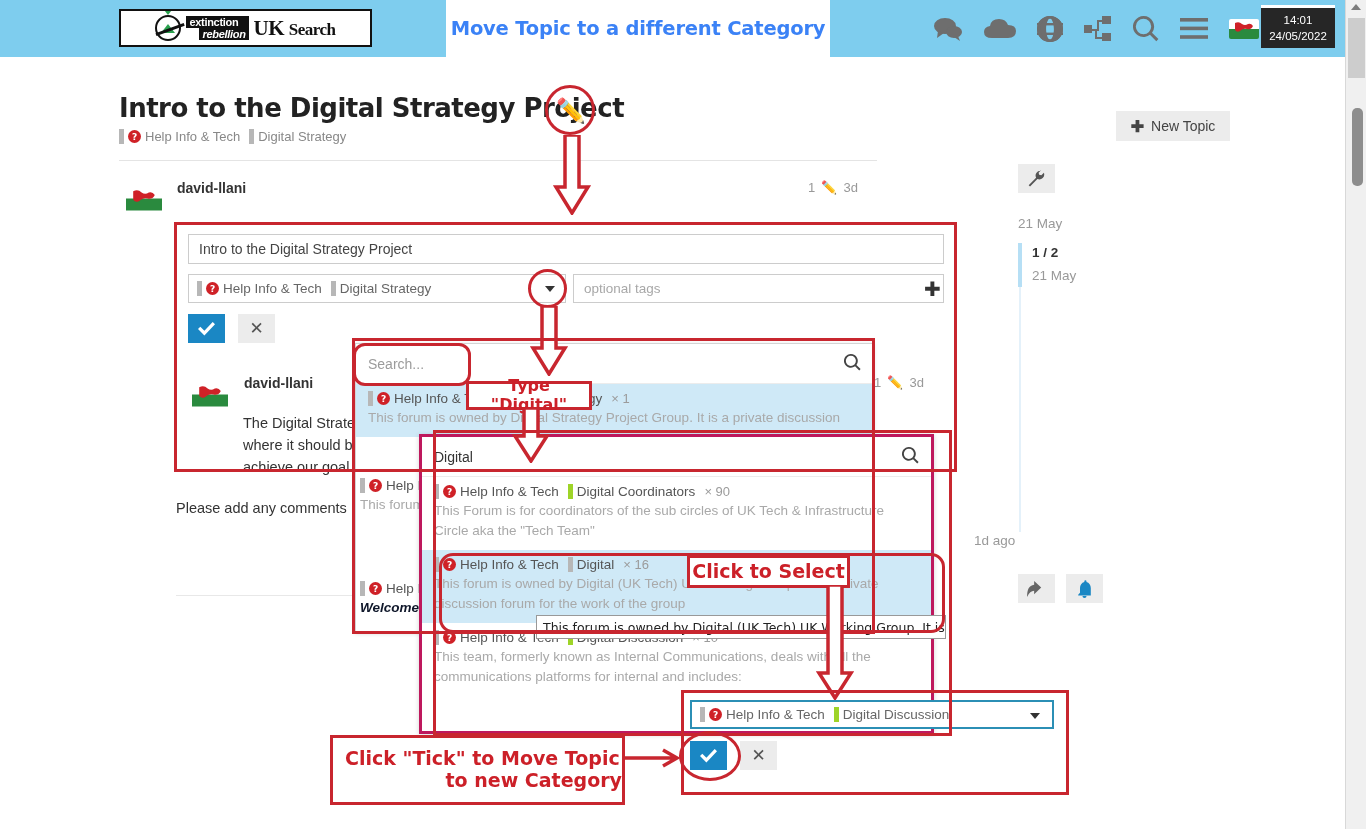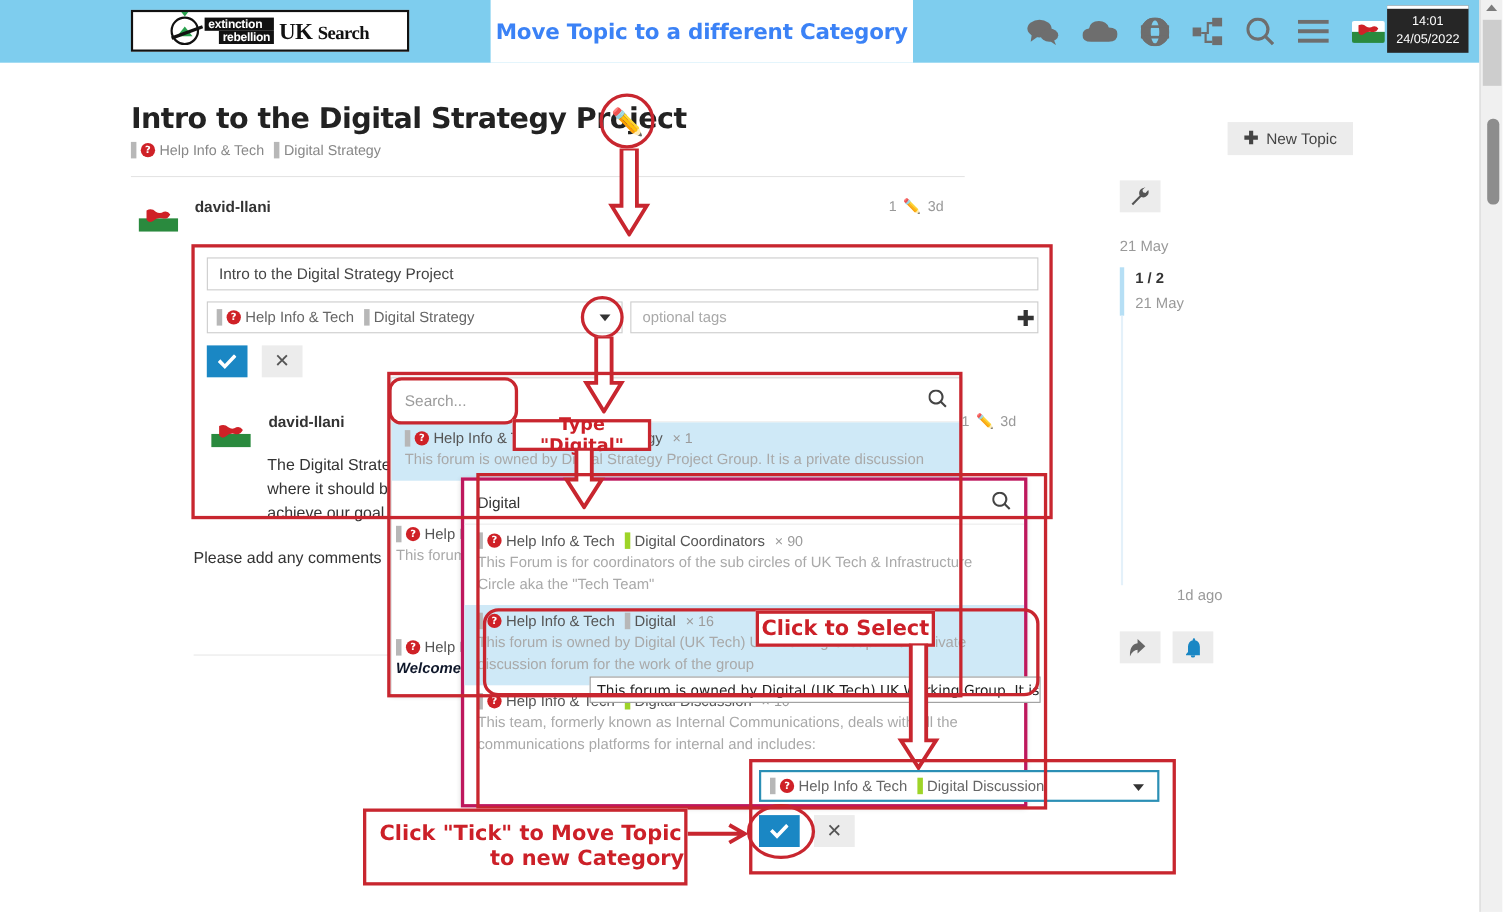--- a/index.html
+++ b/index.html
@@ -43,21 +43,21 @@
     content:""; position:absolute; left:-7px; top:-18px;
     border-left:7px solid transparent; border-right:7px solid transparent;
     border-top:9px solid #2aa14e;
   }
   .logo-xr { display:flex; flex-direction:column; gap:0; }
   .logo-xr span {
     background:#111; color:#fff; font-size:11px; font-weight:bold;
     padding:0 3px; line-height:12px; letter-spacing:-0.3px;
     font-family:"Liberation Sans", sans-serif;
   }
-  .logo-xr span.shift { margin-left:13px; }
+  .logo-xr span.shift { margin-left:13px;font-style:italic; }
   .logo-uk {
     font-size:21px; font-weight:bold; color:#111; letter-spacing:-0.5px;
     font-family:"Liberation Serif", serif;
   }
 
   .banner-title {
     position:absolute; left:446px; top:0; width:384px; height:57px;
     background:#fff; display:flex; align-items:center; justify-content:center;
     color:#3b82f6; font-weight:bold; font-size:19.5px;
     font-family:"DejaVu Sans", sans-serif; letter-spacing:-0.2px;
@@ -502,21 +502,21 @@
 <div class="wrench-btn">
   <svg width="17" height="17" viewBox="0 0 20 20" fill="#555">
       <path d="M14.7.8a5.8 5.8 0 00-5.2 8.3L.8 17.8l1.6 1.6 8.7-8.7a5.8 5.8 0 007.6-7.4l-3 3-2.6-.6-.6-2.6 3-3a5.7 5.7 0 00-.8-.3z"></path>
     </svg>
 </div>
 <div class="rail-label" style="left:1018px; top:216px">21 May</div>
 <div class="rail-bar-active"></div>
 <div class="rail-bar-line"></div>
 <div class="rail-num">1 / 2</div>
 <div class="rail-date2">21 May</div>
-<div class="rail-label" style="left:1070px; top:533px">1d ago</div>
+<div class="rail-label" style="left:974px; top:533px">1d ago</div>
 
 <div class="rail-btn" style="left:1018px; top:574px">
   <svg width="19" height="16" viewBox="0 0 20 17" fill="#666">
       <path d="M7.5 0v4C2 4.6 0 9.3 0 17c2-4.5 4.6-6.6 7.5-6.6V14l7.5-7z"></path>
     </svg>
 </div>
 <div class="rail-btn" style="left:1066px; top:574px">
   <svg width="17" height="18" viewBox="0 0 18 20" fill="#1a87c4">
       <path d="M9 20a2.3 2.3 0 002.3-2.2H6.7A2.3 2.3 0 009 20zm7-5.8v-5.3c0-3.3-1.8-6-4.8-6.7v-.7a1.2 1.2 0 10-2.4 0v.7C5.8 2.9 4 5.6 4 8.9v5.3L2 16.3v1h14v-1z"></path>
     </svg>

